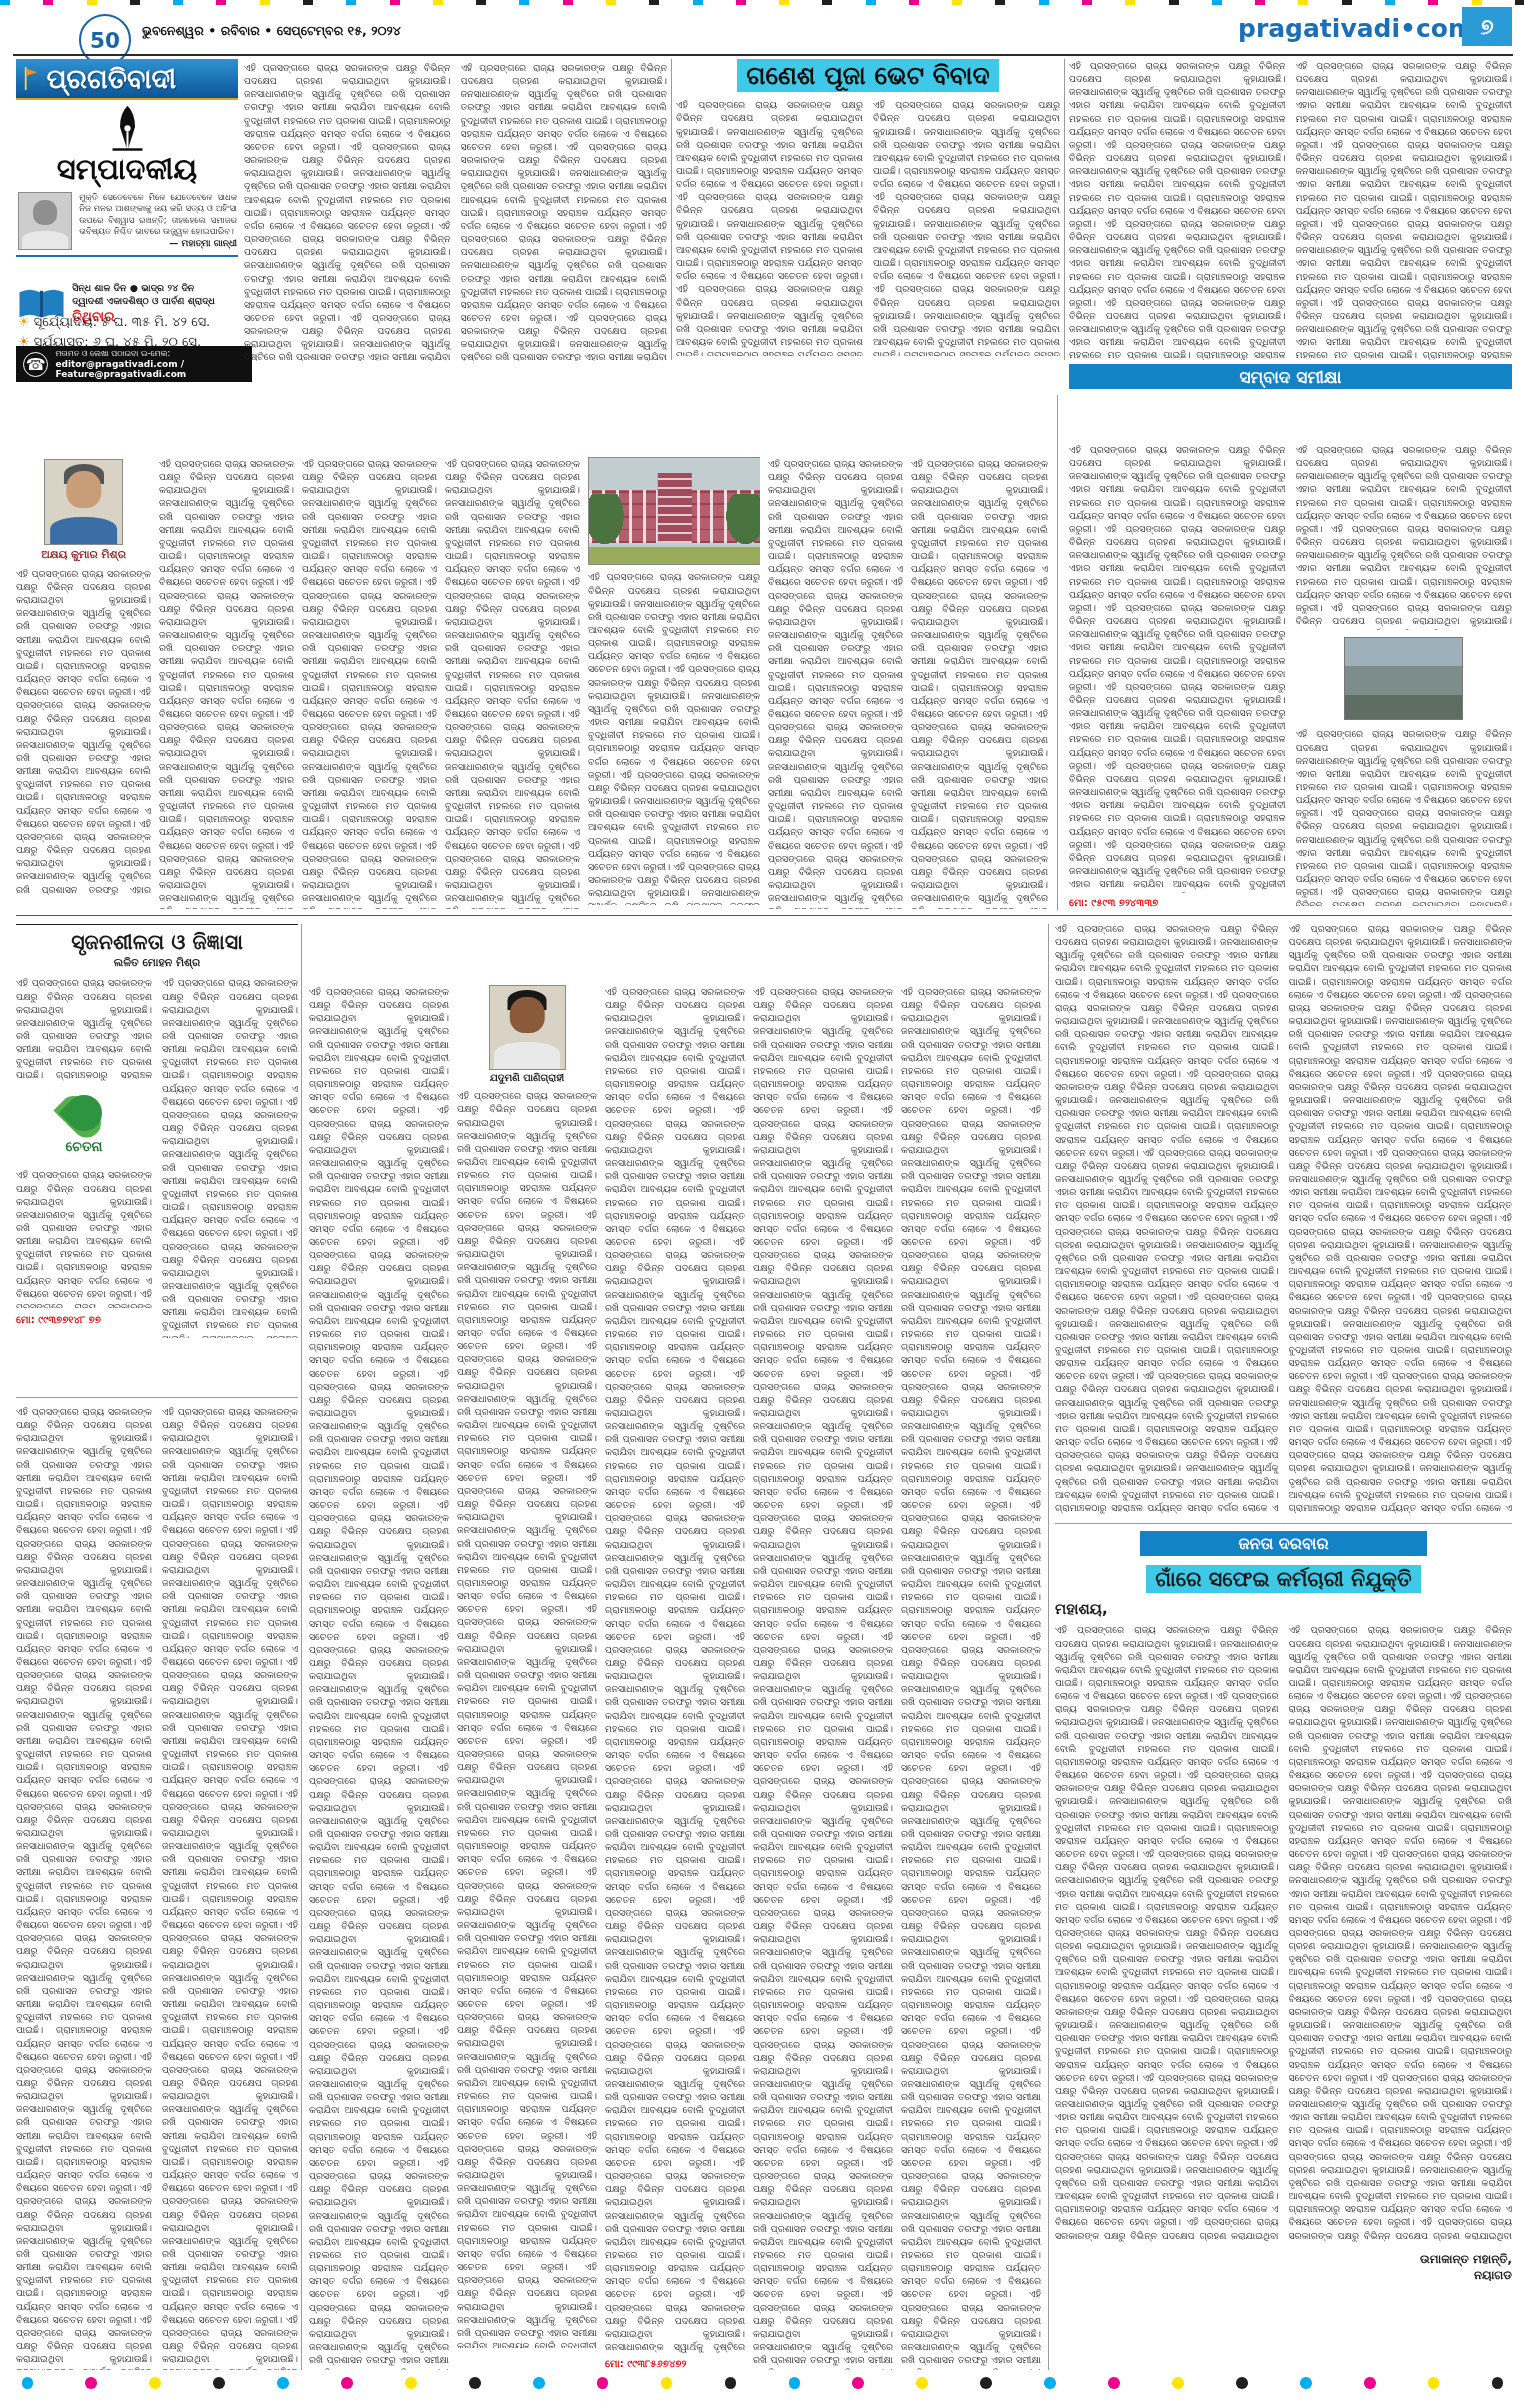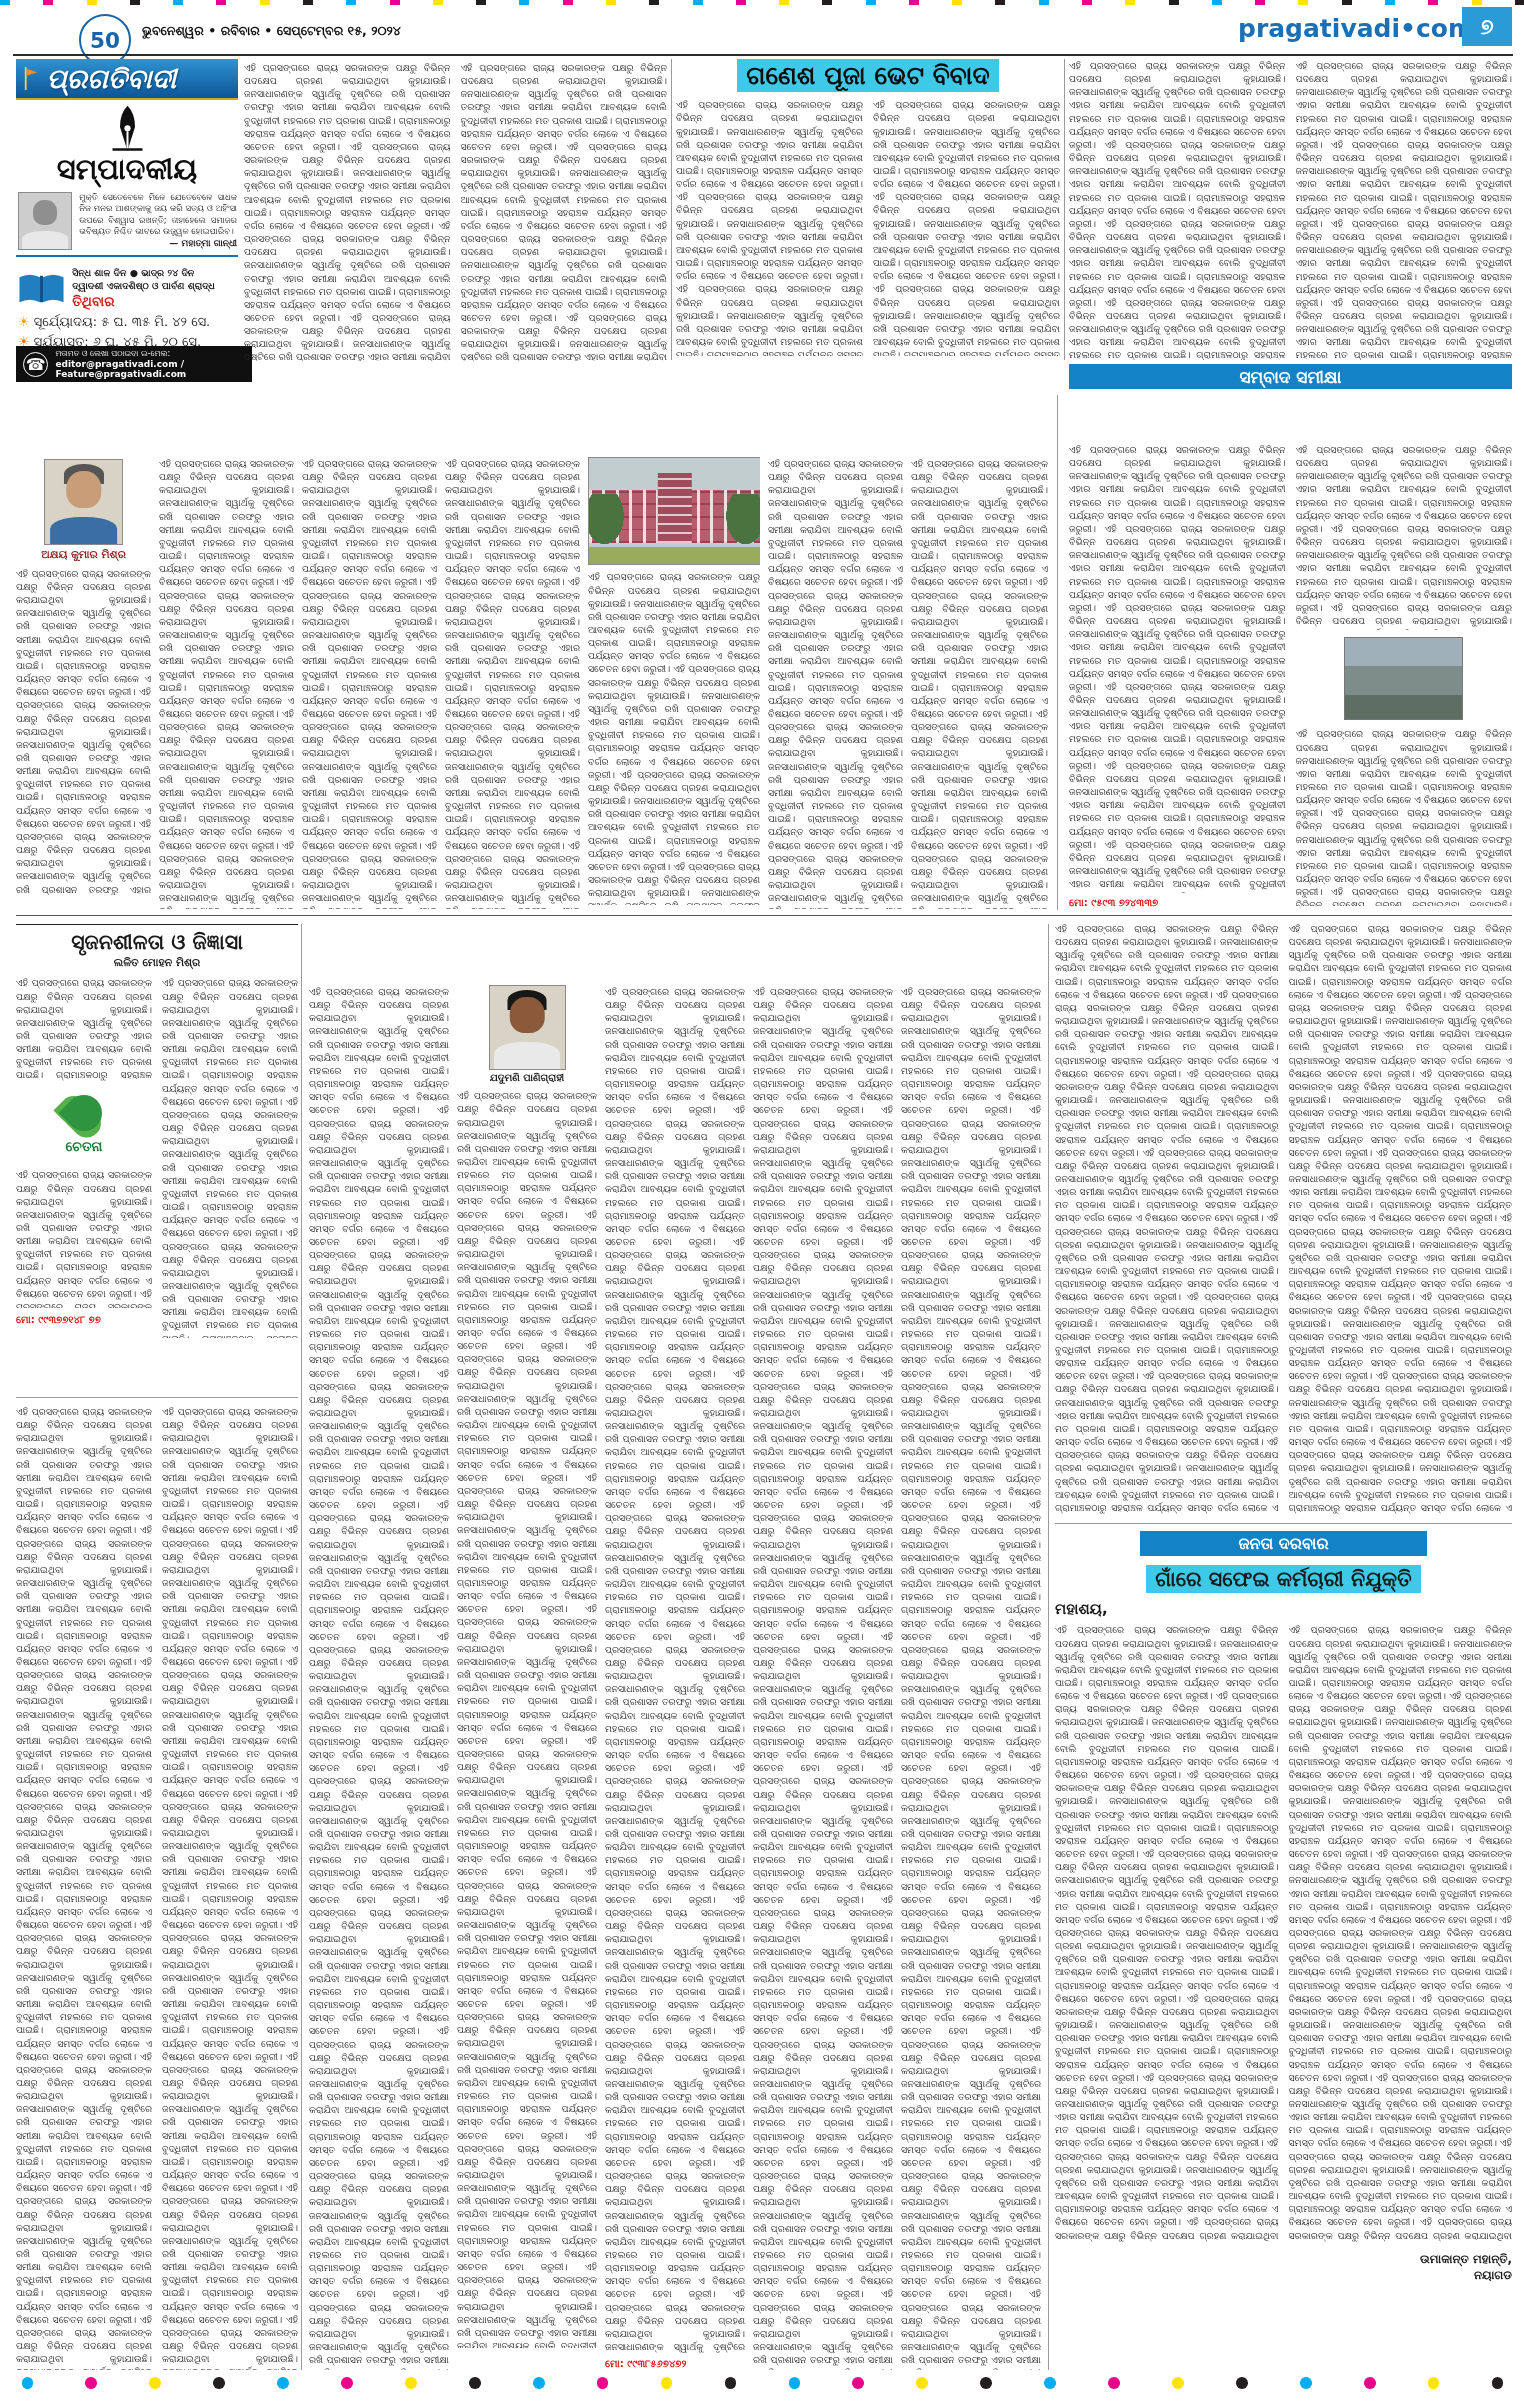--- a/index.html
+++ b/index.html
@@ -13,21 +13,21 @@
   .rule-h{background:#2b2b2b;height:1.8px;}
   .rule-thin{background:#9a9a9a;width:0.9px;}
   .headline-xl{font-weight:bold;color:#0c0c0c;text-align:center;letter-spacing:0.9px;}
   .hl-cyan{background:#3fc9e8;padding:1.8px 9px;box-decoration-break:clone;}
   .blue-bar{background:#1383c5;color:#fff;font-weight:bold;display:flex;align-items:center;justify-content:center;}
   .red-txt{color:#d81616;font-weight:bold;}
   .maroon{color:#8f1f1f;font-weight:bold;}
   
   .banner{background:linear-gradient(180deg,#2f93d2 0%,#0c5597 100%);display:flex;align-items:center;
           border-bottom:2.7px solid #d9a518;}
-  .banner-txt{color:#fff;font-weight:bold;font-style:italic;font-size:27px;text-shadow:0.9px 0.9px 1.8px #063a66;margin-left:12.6px;}
+  .banner-txt{color:#fff;font-weight:bold;font-size:27px;text-shadow:0.9px 0.9px 1.8px #063a66;margin-left:12.6px;}
   
   .portrait{position:relative;background:#d9d3c6;border:0.9px solid #8a8a8a;overflow:hidden;}
   .p-hair{position:absolute;top:5%;left:50%;transform:translateX(-50%);width:52%;height:24%;border-radius:50% 50% 0 0;}
   .p-head{position:absolute;top:13%;left:50%;transform:translateX(-50%);width:46%;height:44%;border-radius:46% 46% 42% 42%;}
   .p-body{position:absolute;bottom:0;left:50%;transform:translateX(-50%);width:88%;height:32%;border-radius:44% 44% 0 0;}
   
   .building{position:relative;width:100%;background:#c2cdd0;border:0.9px solid #8a8a8a;overflow:hidden;}
   .b-wall{position:absolute;left:0;right:0;top:30%;height:50%;background:#b55f6e;
           background-image:repeating-linear-gradient(90deg,rgba(255,255,255,.8) 0 2.7px,transparent 2.7px 13.5px),
                            repeating-linear-gradient(0deg,rgba(120,40,50,.5) 0 1.8px,transparent 1.8px 12.6px);}
@@ -126,21 +126,21 @@
       <div class="p-body" style="background:#e8e8e8;"></div>
     </div>
     <div style="flex:1;overflow:hidden;">
       <span style="font-size:8.5px;line-height:1.35;color:#222;display:block;text-align:justify;">ମୁକ୍ତି ସେତେବେଳେ ମିଳେ ଯେତେବେଳେ ସାଧକ ନିଜ ମନର ଆଶଙ୍କାକୁ ଜୟ କରି ସତ୍ୟ ଓ ଅହିଂସା ଉପରେ ବିଶ୍ୱାସ ରଖନ୍ତି; ତାହାହେଲେ ସମାଜର ଭବିଷ୍ୟତ ନିଶ୍ଚିତ ଭାବରେ ଉଜ୍ଜ୍ୱଳ ହୋଇପାରିବ।</span>
       <span style="font-size:9px;font-weight:bold;display:block;text-align:right;">— ମହାତ୍ମା ଗାନ୍ଧୀ</span>
     </div>
   </div>
 
   <div class="abs" style="left:16px;top:255px;width:222px;height:1.8px;background:#1a6fb5;"></div>
 
-  <div class="abs" style="left:18px;top:265px;width:219px;height:47px;display:flex;gap:7.2px;align-items:center;justify-content:space-between;">
+  <div class="abs" style="left:18px;top:280px;width:219px;height:47px;display:flex;gap:7.2px;align-items:center;justify-content:space-between;">
     <svg width="47" height="34" viewBox="0 0 64 44" style="flex:none;">
       <path d="M2 6 Q16 -1 30 6 L30 40 Q16 33 2 40 Z" fill="#1f7fc0"></path>
       <path d="M62 6 Q48 -1 34 6 L34 40 Q48 33 62 40 Z" fill="#1f7fc0"></path>
       <rect x="30" y="4" width="4" height="36" fill="#0d4f82"></rect>
     </svg>
     <div style="flex:1;">
       <div class="panchang-line" style="font-weight:bold;">ସିନ୍ଧ ଶାଳ ଦିନ ● ଭାଦ୍ର ୨୪ ଦିନ</div>
       <div class="panchang-line">ଦ୍ୱାଦଶୀ ଏକାଦଶିଷ୍ଠ ଓ ପାର୍ବଣ ଶ୍ରାଦ୍ଧ</div>
       <div style="color:#d81616;font-weight:bold;font-size:13.5px;">ତିଥିବାର</div>
     </div>

